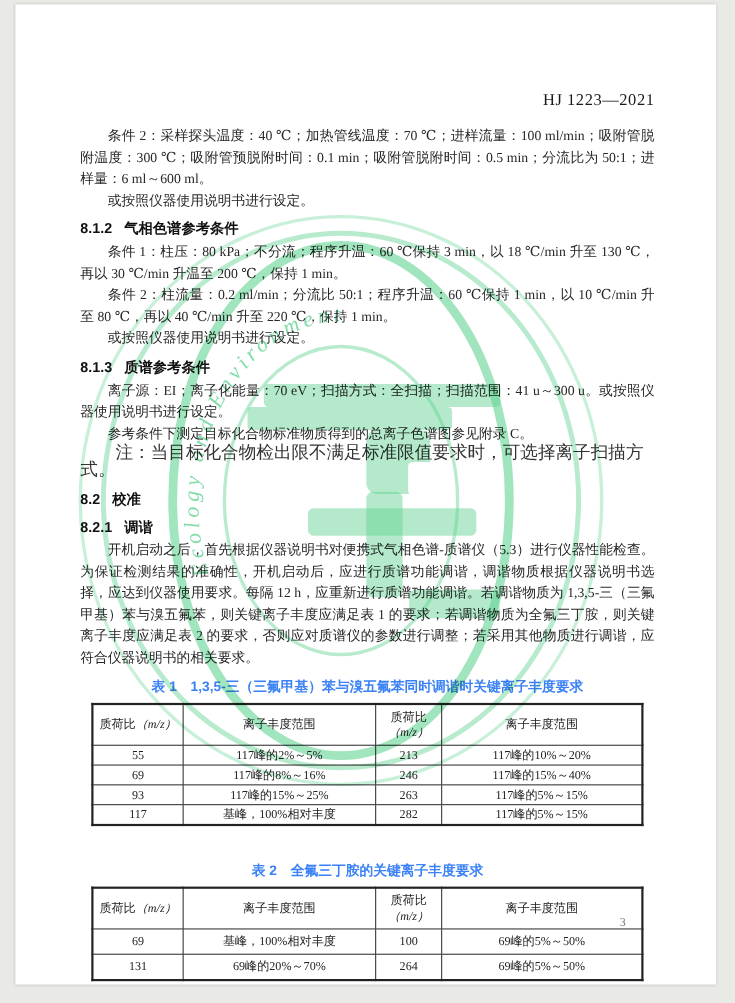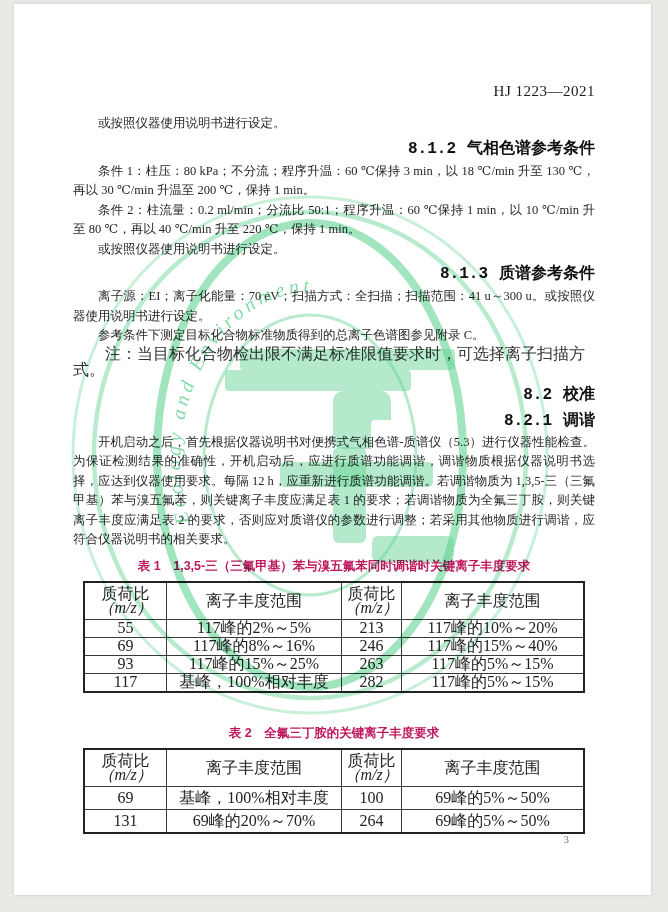--- a/index.html
+++ b/index.html
@@ -5,30 +5,30 @@
   html,body{margin:0;padding:0;width:668px;height:912px;overflow:hidden;background:#e9e9e6;}
   .canvas{position:relative;width:668px;height:912px;}
   .page{position:absolute;left:14px;top:4px;width:637px;height:891px;background:#ffffff;box-shadow:0 0 3px rgba(0,0,0,.15);}
   .content{position:relative;z-index:1;padding:78px 56px 0 59px;
            font-family:"Liberation Serif","DejaVu Serif",serif;
            font-size:12.5px;line-height:19.5px;color:#262626;}
   .doc-number{text-align:right;font-weight:normal;font-size:15px;line-height:18px;
               letter-spacing:.5px;color:#1a1a1a;margin-bottom:14px;
               font-family:"Liberation Serif","DejaVu Serif",serif;}
   .para{margin:0;text-indent:2em;text-align:justify;}
-  .h{font-family:Liberation Mono, monospace;font-weight:bold;
-     font-size:16px;line-height:17px;color:#111;margin:7px 0 4px;text-align:right;}
+  .h{font-family:Liberation Sans, sans-serif;font-weight:bold;
+     font-size:13px;line-height:17px;color:#111;margin:7px 0 4px;}
   .h .num{margin-right:11px;}
   .h.big{margin:9px 0 3px;}
   .note{font-size:16px;line-height:16px;text-indent:2em;color:#333;margin:0;}
   .caption{font-family:"Liberation Sans","DejaVu Sans",sans-serif;font-weight:bold;
-           font-size:12.5px;line-height:17px;text-align:center;color:#be185d;margin:8px 0 6px;}
+           font-size:12.5px;line-height:17px;text-align:center;color:#3b82f6;margin:8px 0 6px;}
   .caption.second{margin-top:32px;}
   table.ion{width:calc(100% - 20px);margin:0 10px;border-collapse:collapse;
-            border:2px solid #222;font-size:16px;color:#222;table-layout:fixed;}
+            border:2px solid #222;font-size:11px;color:#222;table-layout:fixed;}
   table.ion th,table.ion td{border:1px solid #3a3a3a;text-align:center;
             padding:1px 2px;font-weight:normal;}
   table.ion th{height:34px;line-height:14px;}
   table.ion td{height:15px;line-height:14px;}
   table.ion.t2 td{height:20px;}
   .mz{font-style:italic;}
   .pageno{position:absolute;right:82px;bottom:50px;font-size:11px;color:#777;
           font-family:"Liberation Serif","DejaVu Serif",serif;z-index:1;}
   svg.watermark{position:absolute;left:0;top:0;width:637px;height:891px;z-index:2;
           pointer-events:none;mix-blend-mode:multiply;}
@@ -62,20 +62,21 @@
       </g>
       <path id="wm-arc" d="M 182 535 A 132 168 0 0 1 404 355" fill="none" stroke="none"></path>
       <text class="wm-text">
         <textPath href="#wm-arc" startOffset="18">Ecology and Environment</textPath>
       </text>
     </svg>
 
     <div class="content">
       <div class="doc-number">HJ 1223—2021</div>
 
+      <p class="para">条件 2：采样探头温度：40 ℃；加热管线温度：70 ℃；进样流量：100 ml/min；吸附管脱附温度：300 ℃；吸附管预脱附时间：0.1 min；吸附管脱附时间：0.5 min；分流比为 50:1；进样量：6 ml～600 ml。</p>
       <p class="para">或按照仪器使用说明书进行设定。</p>
 
       <div class="h">
         <span class="num">8.1.2</span><span>气相色谱参考条件</span>
       </div>
       <p class="para">条件 1：柱压：80 kPa；不分流；程序升温：60 ℃保持 3 min，以 18 ℃/min 升至 130 ℃，再以 30 ℃/min 升温至 200 ℃，保持 1 min。</p>
       <p class="para">条件 2：柱流量：0.2 ml/min；分流比 50:1；程序升温：60 ℃保持 1 min，以 10 ℃/min 升至 80 ℃，再以 40 ℃/min 升至 220 ℃，保持 1 min。</p>
       <p class="para">或按照仪器使用说明书进行设定。</p>
 
       <div class="h">

